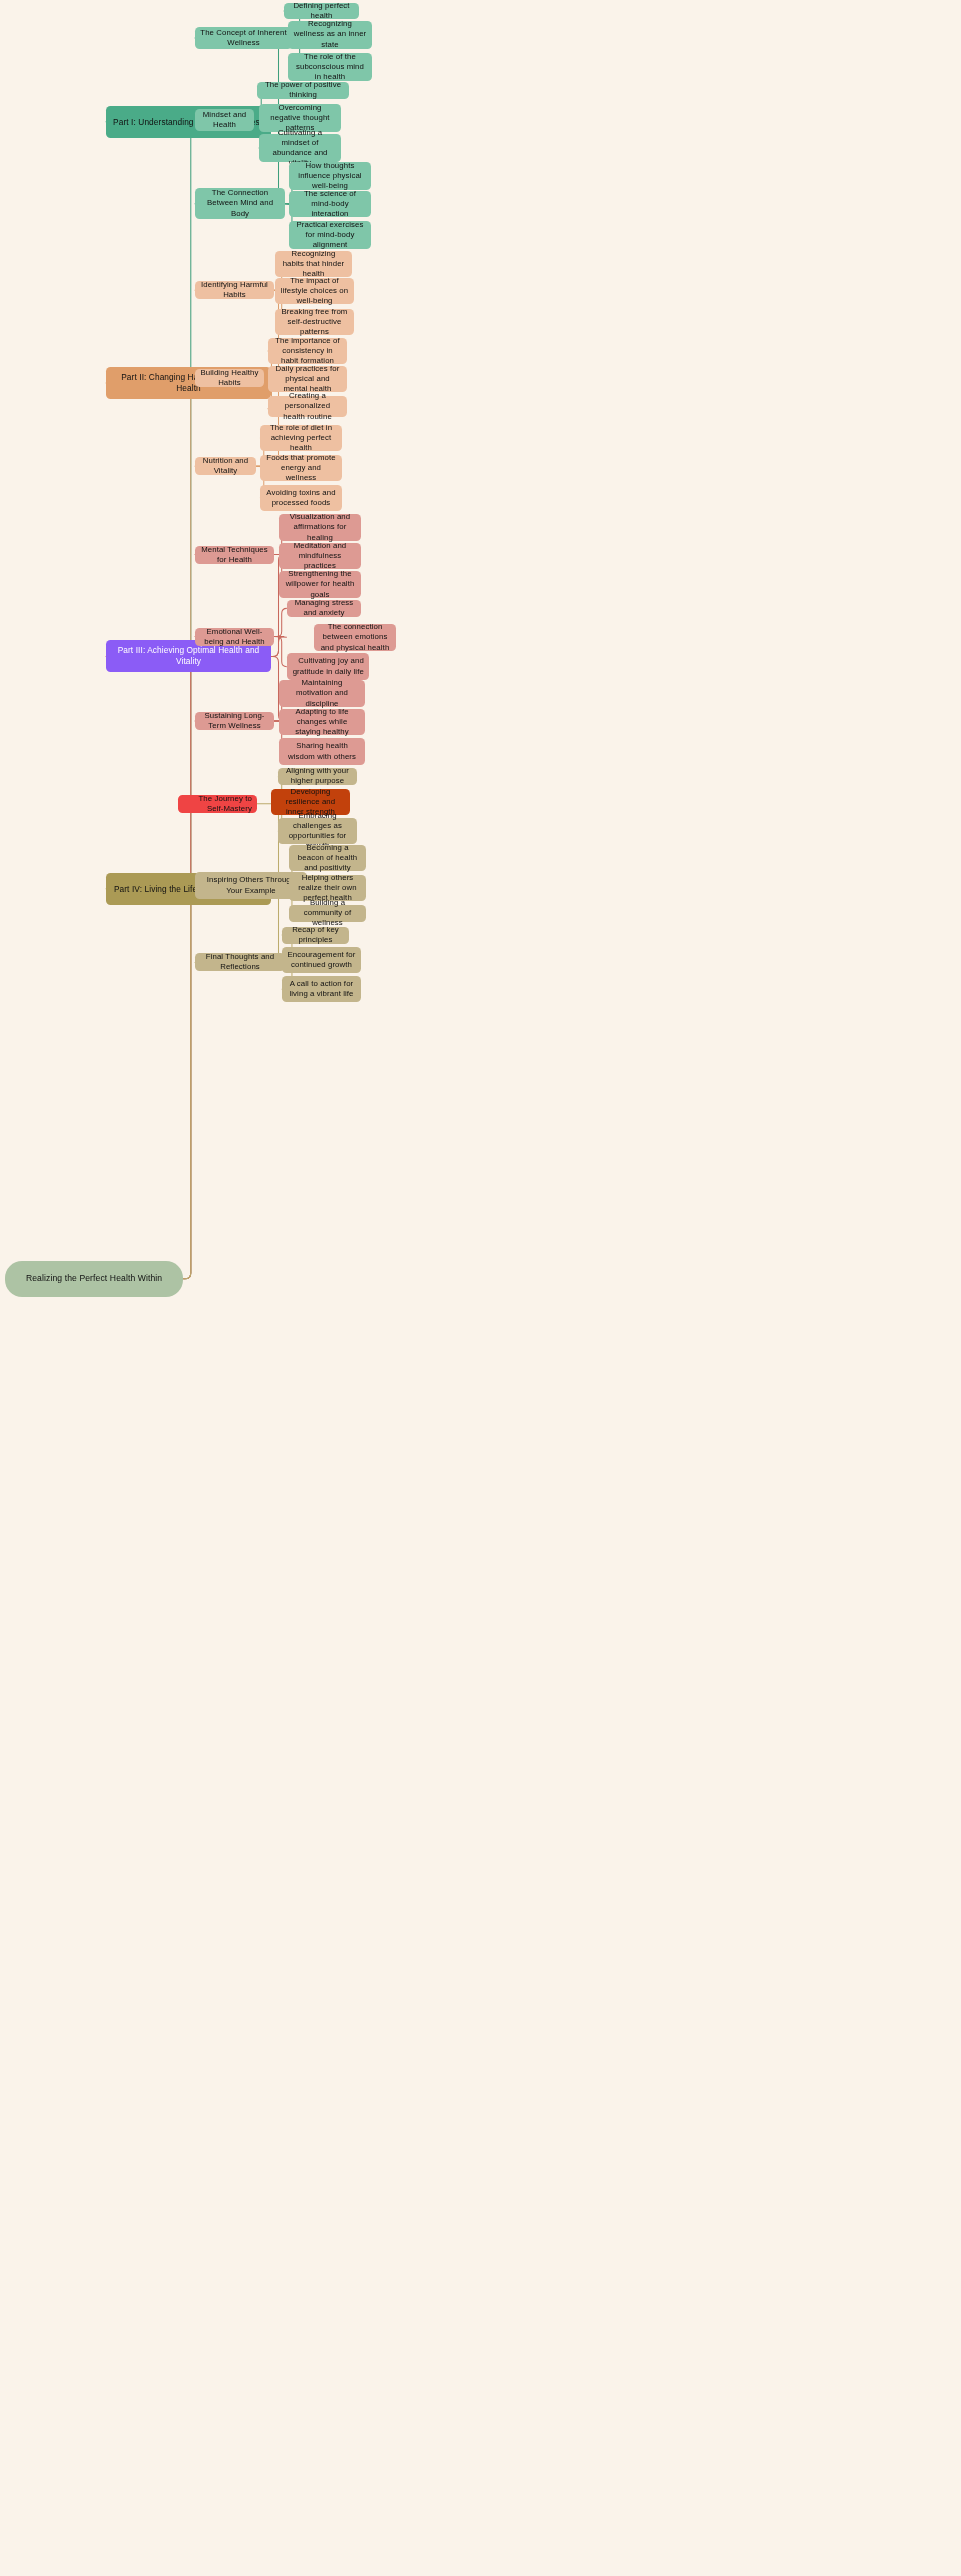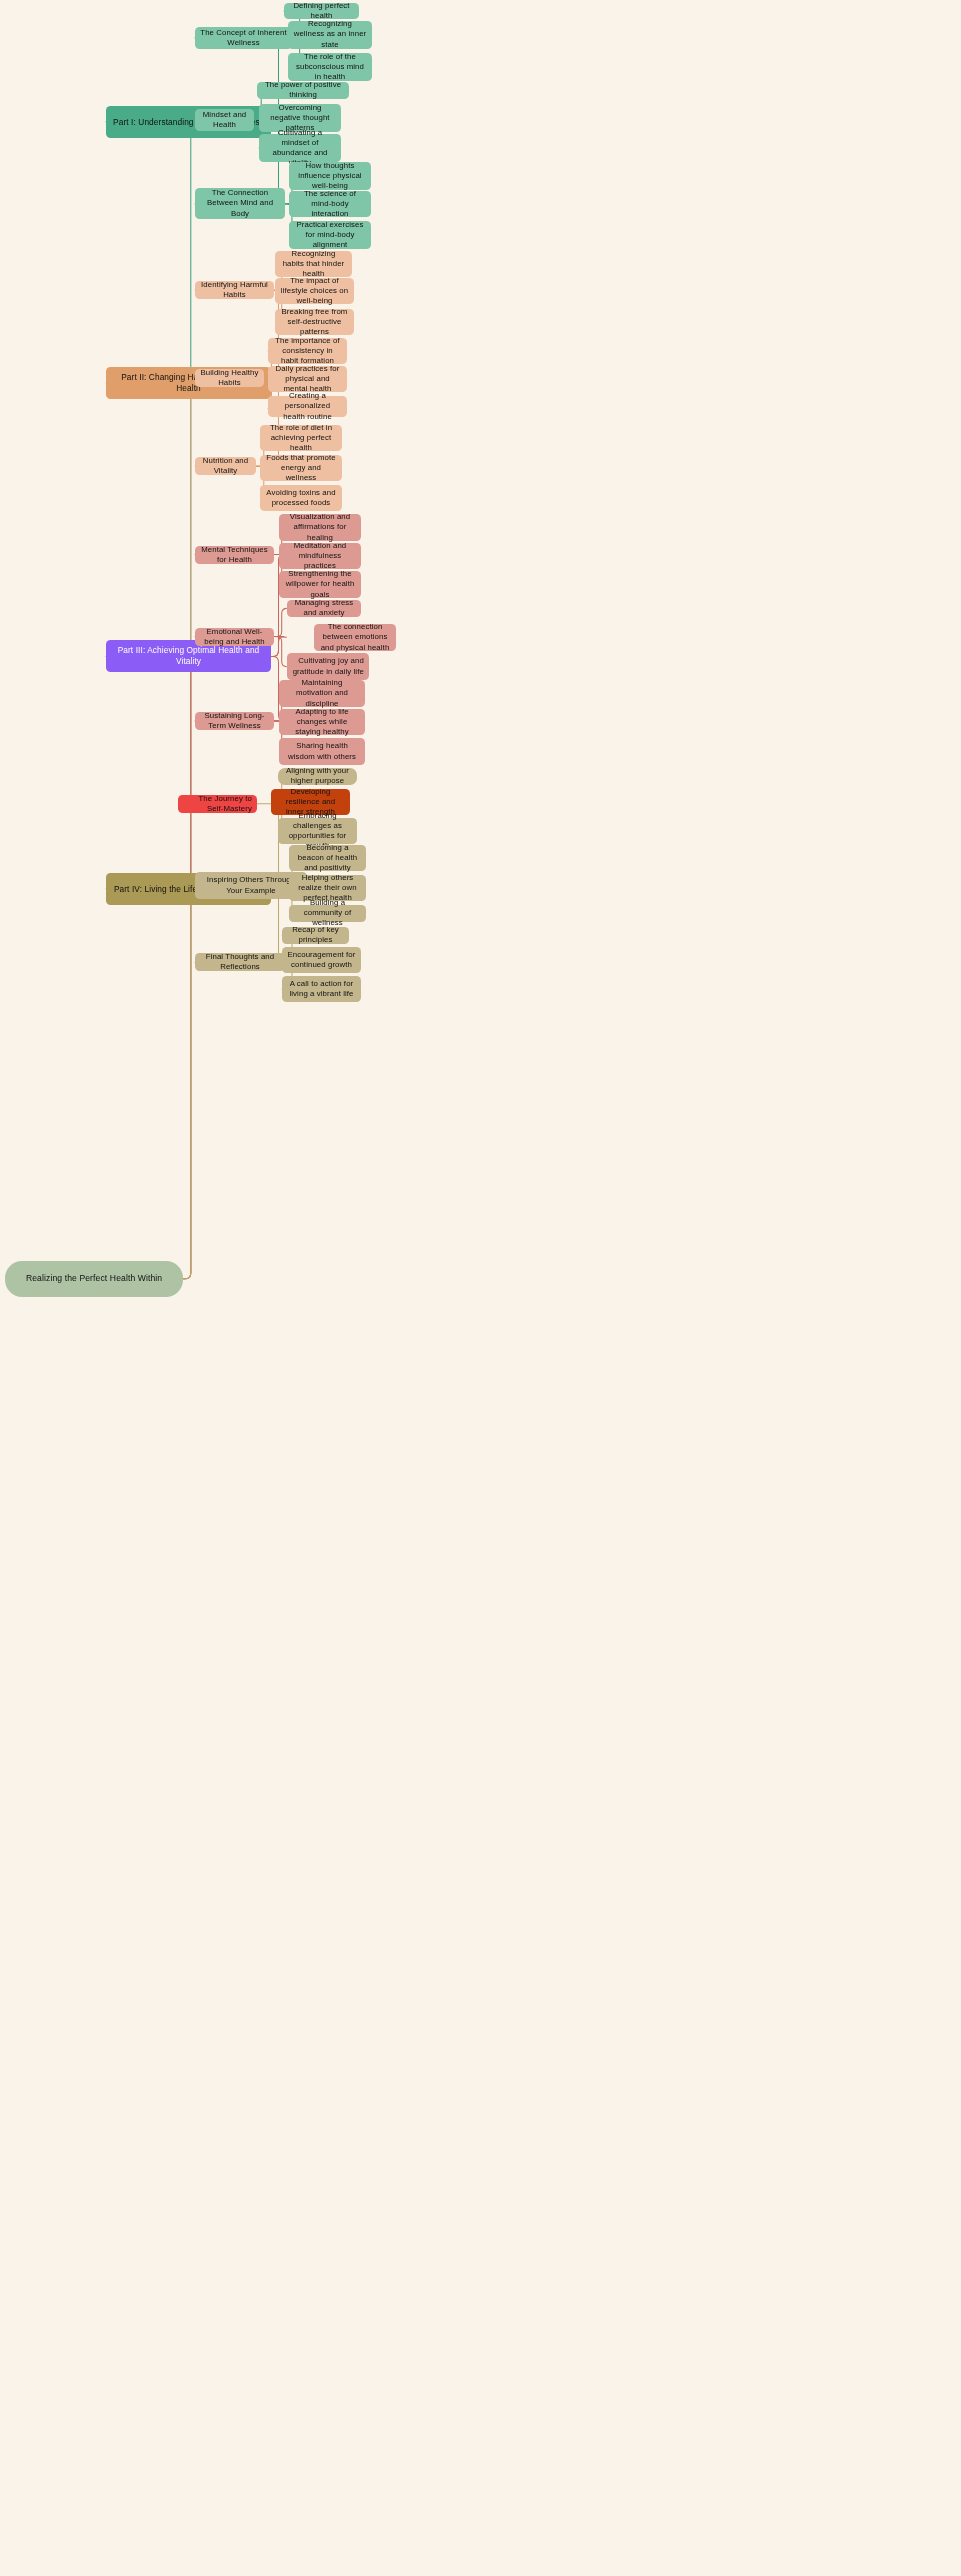--- a/index.html
+++ b/index.html
@@ -205,21 +205,21 @@
     </div>
     <div class="node lvl3" style="left: 279px; top: 738px; width: 86px; height: 27px; background: rgb(221, 154, 147);">
       <span>Sharing health wisdom with others</span>
     </div>
     <div class="node lvl1" style="left: 106px; top: 873px; width: 165px; height: 32px; background: rgb(171, 154, 85);">
       <span>Part IV: Living the Life of Perfect Health</span>
     </div>
     <div class="node lvl2" style="left: 178px; top: 795px; width: 79px; height: 18px; background: #ef4444; text-align: right;">
       <span>The Journey to Self-Mastery</span>
     </div>
-    <div class="node lvl3" style="left: 278px; top: 768px; width: 79px; height: 16.6px; background: rgb(195, 181, 140); border-radius: 7px;">
+    <div class="node lvl3" style="left: 278px; top: 768px; width: 79px; height: 16.6px; background: rgb(195, 181, 140);">
       <span>Aligning with your higher purpose</span>
     </div>
     <div class="node lvl3" style="left: 271px; top: 789px; width: 79px; height: 25.6px; background: #c2410c;">
       <span>Developing resilience and inner strength</span>
     </div>
     <div class="node lvl3" style="left: 278px; top: 818px; width: 79px; height: 25.6px; background: rgb(195, 181, 140);">
       <span>Embracing challenges as opportunities for growth</span>
     </div>
     <div class="node lvl2" style="left: 195px; top: 872px; width: 112px; height: 27px; background: rgb(195, 181, 140);">
       <span>Inspiring Others Through Your Example</span>

